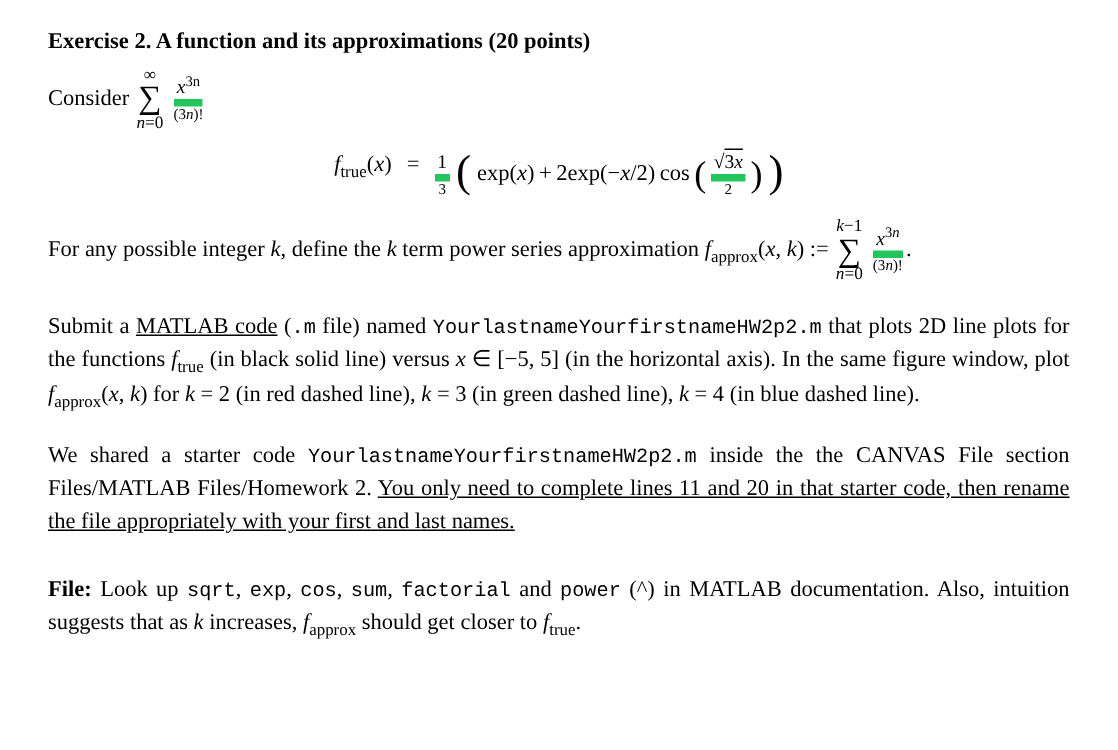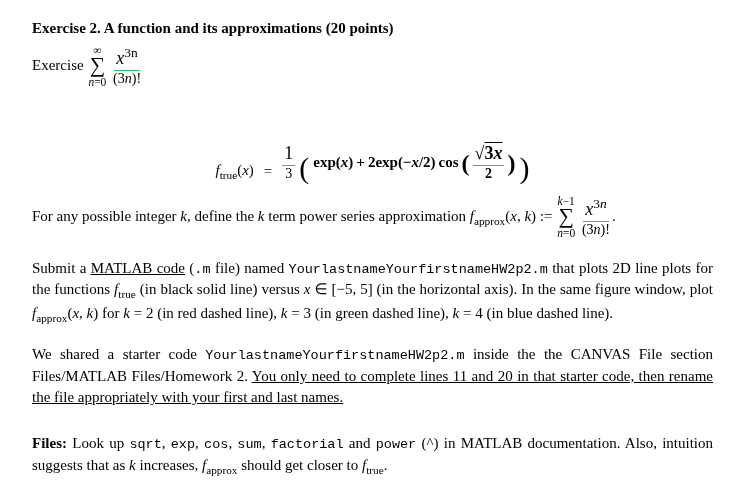--- a/index.html
+++ b/index.html
@@ -24,41 +24,40 @@
     }
     .math-block {
       display: flex;
       justify-content: center;
       align-items: center;
       margin: 12px 0;
       font-size: 15px;
     }
     .formula {
       display: flex;
-      align-items: flex-end;
+      align-items: flex-start;
       gap: 4px;
       font-size: 15px;
-      margin-top: 43px;
     }
     .frac {
       display: inline-flex;
       flex-direction: column;
       align-items: center;
       vertical-align: middle;
     }
     .frac .num {
-      border-bottom: 1px solid #22c55e;
+      border-bottom: 5px solid #22c55e;
       padding: 0 2px;
       line-height: 1.2;
-      font-size: 18px;
+      font-size: 13px;
     }
     .frac .den {
       padding: 0 2px;
       line-height: 1.2;
-      font-size: 14px;
+      font-size: 10px;
     }
     .big-paren {
       font-size: 2em;
       line-height: 1;
       vertical-align: middle;
     }
     .medium-paren {
       font-size: 1.6em;
       line-height: 1;
       vertical-align: middle;
@@ -78,21 +77,21 @@
     }
   </style>
 </head>
 <body>
 
 <div class="exercise-title">
   <span>Exercise 2.  A function and its approximations (20 points)</span>
 </div>
 
 <div class="paragraph">
-  <span>Exercise </span>
+  <span>Consider </span>
   <span style="display:inline-flex; flex-direction:column; align-items:center; vertical-align:middle; margin:0 1px; font-size:0.85em; line-height:1.1;">
     <span style="font-size:0.9em;">∞</span>
     <span style="font-size:1.7em; line-height:0.9;">∑</span>
     <span style="font-size:0.9em;"><span class="italic">n</span>=0</span>
   </span>
   <span class="frac" style="display:inline-flex;">
     <span class="num"><span class="italic">x</span><sup>3n</sup></span>
     <span class="den">(3<span class="italic">n</span>)!</span>
   </span>
 </div>
@@ -103,21 +102,21 @@
     <span><span class="italic">f</span><sub>true</sub>(<span class="italic">x</span>)</span>
     <span style="margin:0 6px;">=</span>
 
     <span class="frac">
       <span class="num">1</span>
       <span class="den">3</span>
     </span>
 
     <span class="big-paren">(</span>
 
-    <span style="display:inline-flex; align-items:center; gap:3px;font-weight:bold;">
+    <span style="display:inline-flex; align-items:center; gap:3px;">
       <span>exp(<span class="italic">x</span>)</span>
       <span>+</span>
       <span>2exp(−<span class="italic">x</span>/2)</span>
       <span>cos</span>
 
       <span class="medium-paren">(</span>
 
       <span class="frac">
         <span class="num">√<span style="text-decoration:overline;">3<span class="italic">x</span></span></span>
         <span class="den">2</span>
@@ -151,15 +150,15 @@
 
 <div style="height:8px;"></div>
 
 <div class="paragraph">
   We shared a starter code <span class="code-inline">YourlastnameYourfirstnameHW2p2.m</span> inside the the CANVAS File section Files/MATLAB Files/Homework 2. <span class="underline">You only need to complete lines 11 and 20 in that starter code, then rename the file appropriately with your first and last names.</span>
 </div>
 
 <div style="height:8px;"></div>
 
 <div class="paragraph hint-section">
-  <span class="bold">Files:</span>
+  <span class="bold">File:</span>
   Look up <span class="code-inline">sqrt</span>, <span class="code-inline">exp</span>, <span class="code-inline">cos</span>, <span class="code-inline">sum</span>, <span class="code-inline">factorial</span> and <span class="code-inline">power</span> (^) in MATLAB documentation. Also, intuition suggests that as <span class="italic">k</span> increases, <span class="italic">f</span><sub>approx</sub> should get closer to <span class="italic">f</span><sub>true</sub>.
 </div>
 
 </body></html>

